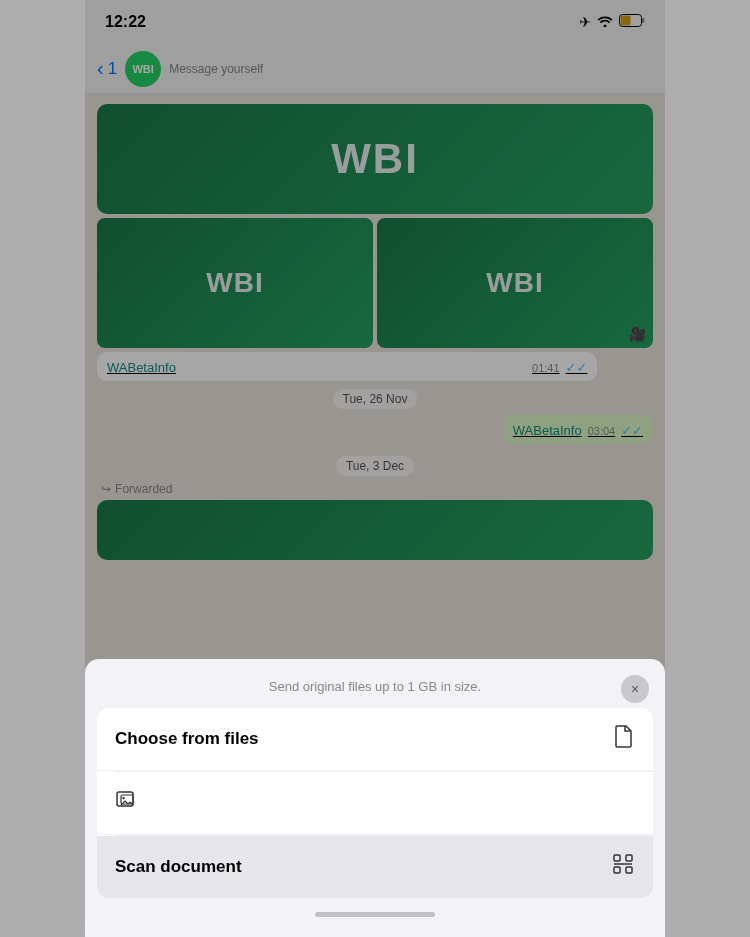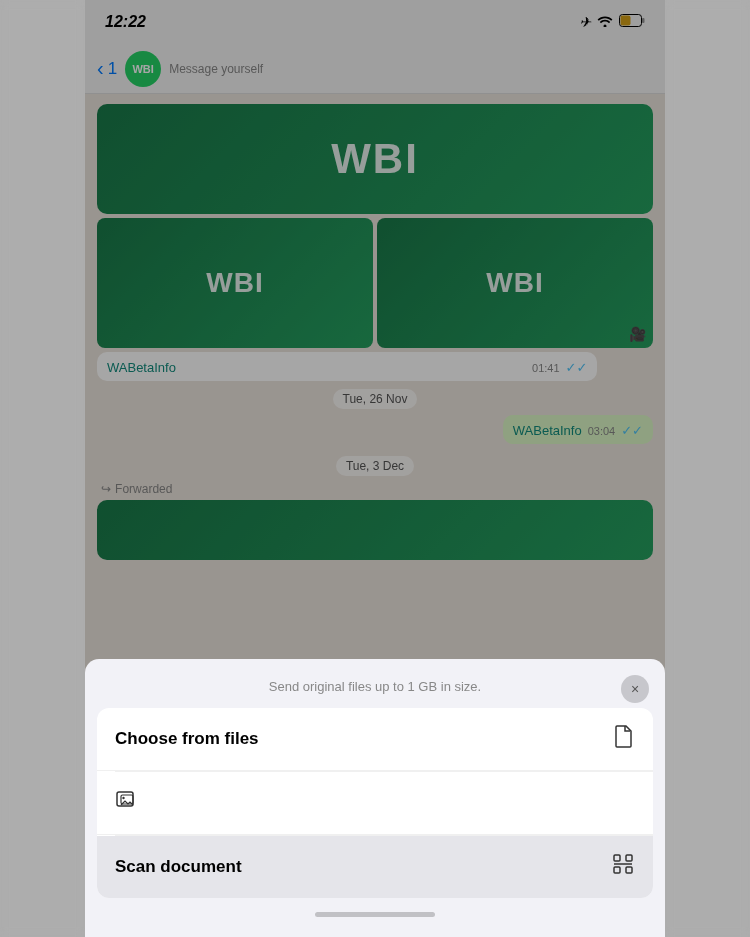--- a/index.html
+++ b/index.html
@@ -28,21 +28,20 @@
 
     
     .status-bar {
       background: #f5f5f5;
       height: 44px;
       display: flex;
       align-items: center;
       justify-content: space-between;
       padding: 0 20px;
       flex-shrink: 0;
-      font-style: italic;
     }
 
     .status-time {
       font-size: 16px;
       font-weight: 600;
       color: #000;
     }
 
     .status-icons {
       display: flex;
@@ -182,20 +181,21 @@
 
     
     .msg-bubble {
       background: #dcf8c6;
       border-radius: 10px;
       padding: 6px 10px;
       margin-bottom: 4px;
       position: relative;
       max-width: 90%;
       margin-left: auto;
+      text-decoration: underline;
     }
 
     .msg-bubble-incoming {
       background: #fff;
       margin-left: 0;
       margin-right: auto;
     }
 
     .msg-meta {
       display: flex;

